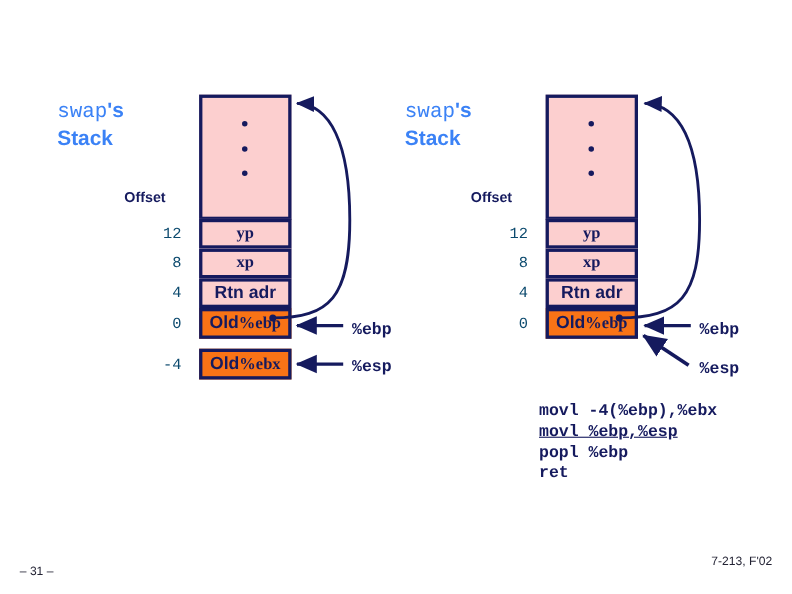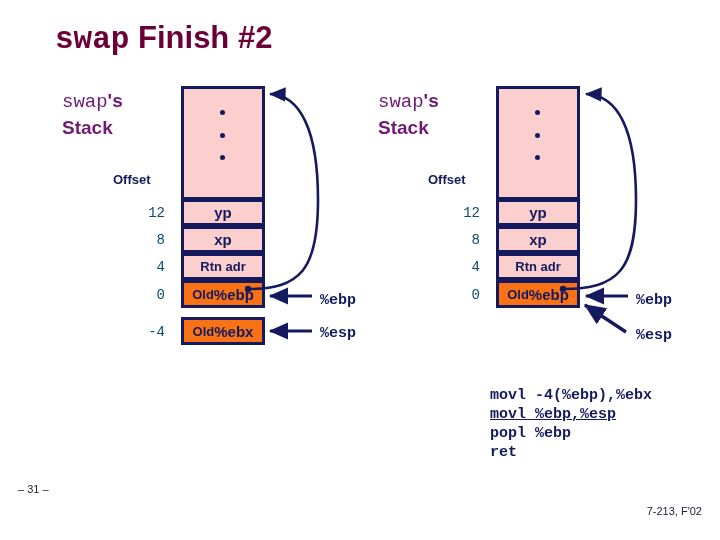--- a/index.html
+++ b/index.html
@@ -38,26 +38,25 @@
     font-size: 31px;
   }
   .title .sans {
     font-family: "Liberation Sans", sans-serif;
     font-weight: bold;
   }
 
   
   .stack-label {
     position: absolute;
-    color: #701a75;
+    color: #3b82f6;
     font-size: 19px;
     font-weight: bold;
     line-height: 26px;
     white-space: nowrap;
-    margin-left: 10px;
   }
   .stack-label .mono {
     font-family: "Liberation Mono", monospace;
     font-weight: normal;
     font-size: 19px;
   }
 
   
   .offset-head {
     position: absolute;
@@ -93,29 +92,29 @@
     display: flex;
     align-items: center;
     justify-content: center;
     color: #151a5e;
     white-space: nowrap;
   }
   .cell.pink  { background: #fccfcf; }
   .cell.yellow{ background: #f97316; }
 
   .cell .mono {
-    font-family: Liberation Sans, sans-serif;
+    font-family: Liberation Serif, serif;
     font-weight: bold;
     font-size: 15px;
     text-align: center;
   }
   .cell .sans {
     font-family: "Liberation Sans", sans-serif;
     font-weight: bold;
-    font-size: 13px;
+    font-size: 16px;
   }
 
   
   .dots {
     position: absolute;
     display: flex;
     flex-direction: column;
     align-items: center;
     justify-content: space-between;
   }
@@ -150,37 +149,36 @@
   .code .hl { text-decoration: underline; }
 
   
   .footer {
     position: absolute;
     color: #222233;
     font-size: 11px;
     font-family: "Liberation Sans", sans-serif;
     white-space: nowrap;
   }
-  .footer-left  { left: 18px;  top: 483px; }
+  .footer-left  { left: 18px;  top: 514px; }
   .footer-right { right: 18px; top: 505px; }
 
   svg.overlay {
     position: absolute;
     left: 0; top: 0;
     width: 720px;
     height: 540px;
     pointer-events: none;
   }
 </style>
 </head>
 <body>
 
 <div id="slide">
 
-  <div class="title"><span class="mono">swap</span><span class="sans"> Finish #2</span></div>
 
   <div class="stack-label" style="left:52px; top:88px;">
     <span class="mono">swap</span><span>'s</span><br>
     <span>Stack</span>
   </div>
 
   <div class="offset-head" style="left:113px; top:172px;">Offset</div>
 
   <div class="frame" style="left:181px; top:86px; width:84px; height:114px;"></div>
   <div class="dots" style="left:218px; top:110px; width:8px; height:50px;">
@@ -245,21 +243,21 @@
   </div>
 
   <div class="offset-num" style="left:430px; top:205px; width:50px;">12</div>
   <div class="offset-num" style="left:430px; top:232px; width:50px;">8</div>
   <div class="offset-num" style="left:430px; top:259px; width:50px;">4</div>
   <div class="offset-num" style="left:430px; top:287px; width:50px;">0</div>
 
   <div class="reg-label" style="left:636px; top:292px;">%ebp</div>
   <div class="reg-label" style="left:636px; top:327px;">%esp</div>
 
-  <div class="code" style="left:490px; top:386px;"><span>movl -4(%ebp),%ebx</span>
+  <div class="code" style="left:490px; top:364px;"><span>movl -4(%ebp),%ebx</span>
 <span class="hl">movl %ebp,%esp</span>
 <span>popl %ebp</span>
 <span>ret</span></div>
 
   <div class="footer footer-left">– 31 –</div>
   <div class="footer footer-right">7-213, F'02</div>
 
   <svg class="overlay" viewBox="0 0 720 540">
     <defs>
       <marker id="ah" markerWidth="7" markerHeight="7" refX="6" refY="3.2" orient="auto" markerUnits="strokeWidth">

